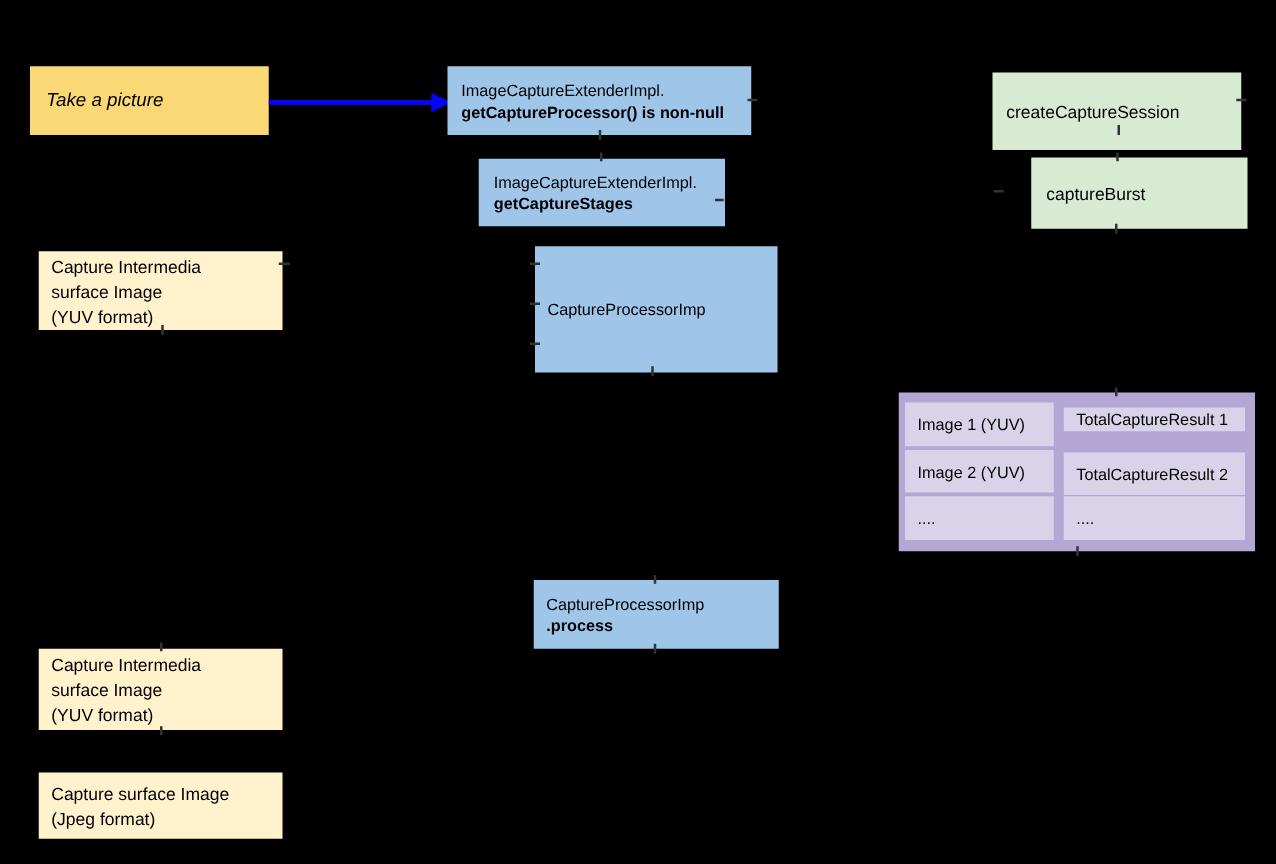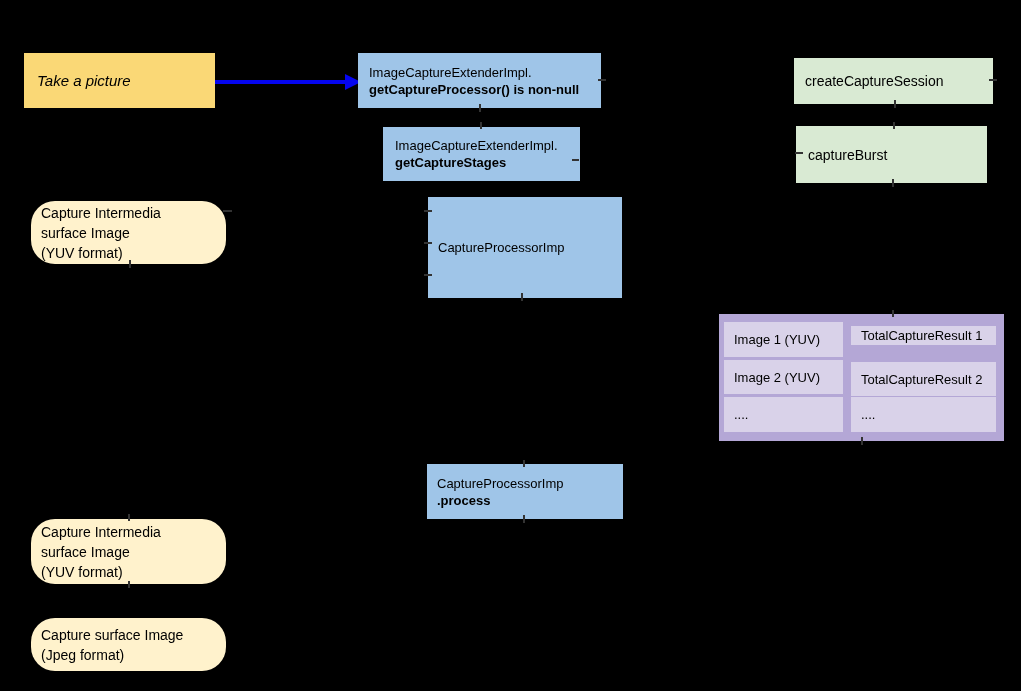--- a/index.html
+++ b/index.html
@@ -36,21 +36,20 @@
     background: var(--start-box-yellow, #FAD876);
     font-size: 15px;
     padding-left: 13px;
     font-style: italic;
   }
   .pale {
     background: var(--surface-box-pale-yellow, #FFF2CC);
     font-size: 14px;
     line-height: 20px;
     padding-left: 10px;
-    border-radius: 24px;
   }
   .b { font-weight: bold; }
   .arrow-shaft {
     position: absolute;
     background: var(--arrow-blue, #0000F5);
   }
   .arrow-head {
     position: absolute;
     width: 0; height: 0;
     border-top: 8px solid transparent;
@@ -97,25 +96,25 @@
 
   <div class="box blue" style="left:383px; top:127px; width:197px; height:54px; padding-left:12px;">
     <div class="line">ImageCaptureExtenderImpl.</div>
     <div class="line b">getCaptureStages</div>
   </div>
 
   <div class="box blue" style="left:428px; top:197px; width:194px; height:101px; padding-left:10px;">
     <div class="line">CaptureProcessorImp</div>
   </div>
 
-  <div class="box green" style="left:794px; top:58px; width:199px; height:46px;">
+  <div class="box green" style="left:794px; top:58px; width:199px; height:62px;">
     <div class="line">createCaptureSession</div>
   </div>
 
-  <div class="box green" style="left:796px; top:126px; width:191px; height:57px; padding-left:12px;">
+  <div class="box green" style="left:825px; top:126px; width:173px; height:57px; padding-left:12px;">
     <div class="line">captureBurst</div>
   </div>
 
   <div class="ptable" style="left:719px; top:314px; width:285px; height:127px;">
     <div class="pcell" style="left:5px;   top:8px;  width:119px; height:35px;">
         <span>Image 1 (YUV)</span>
       </div>
     <div class="pcell" style="left:132px; top:12px;  width:145px; height:19px;">
         <span>TotalCaptureResult 1</span>
       </div>

